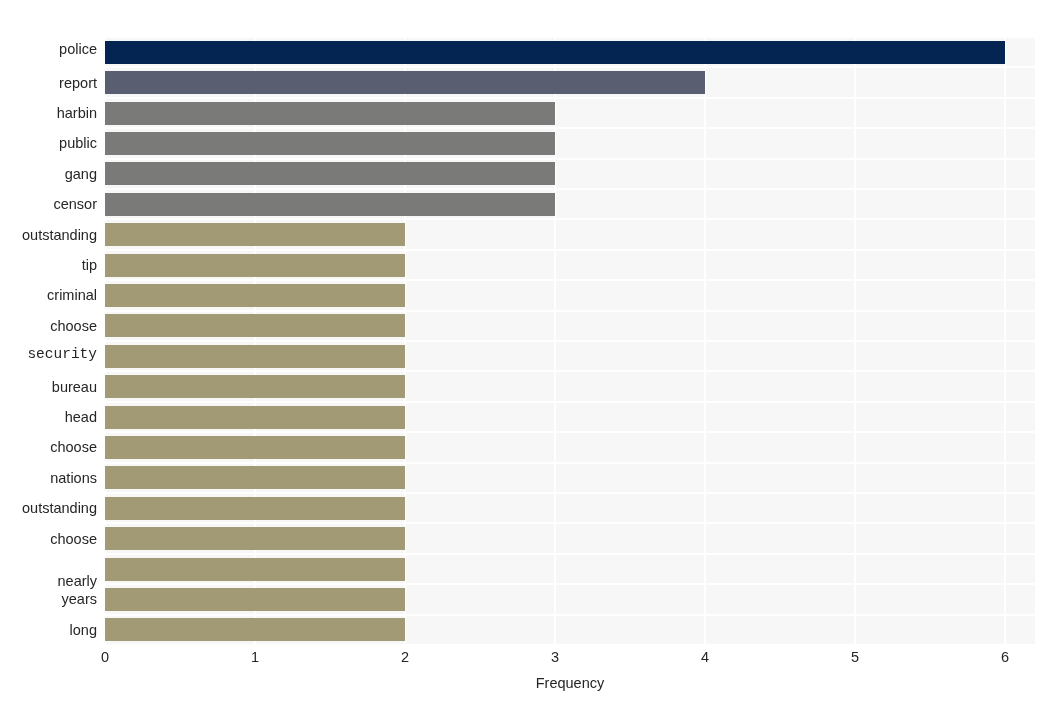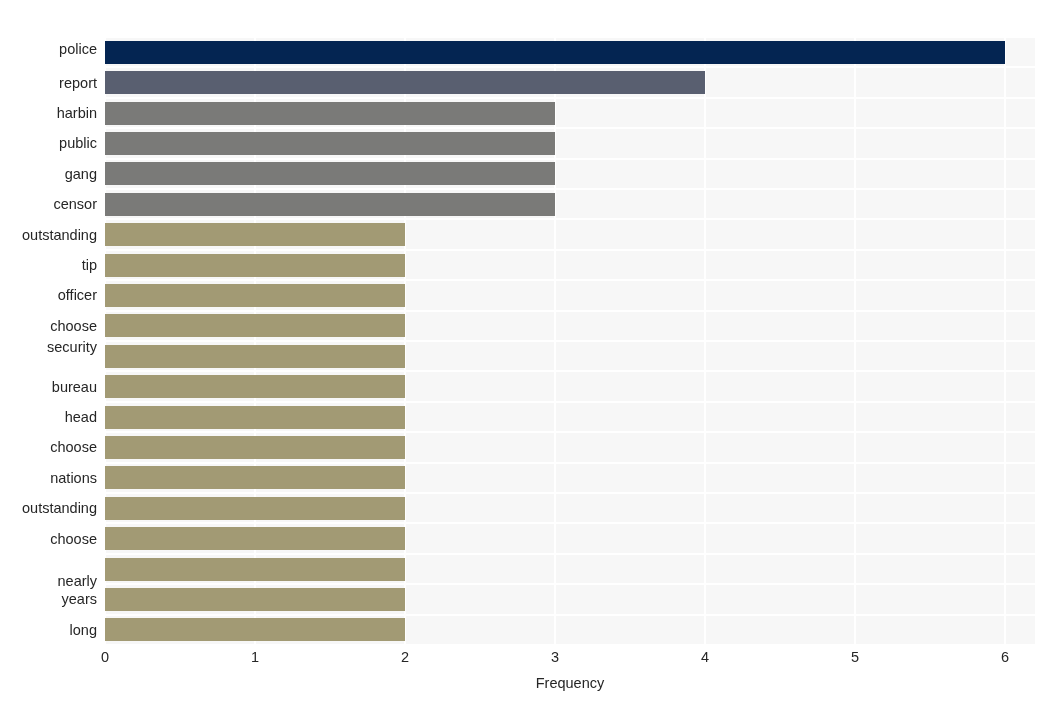--- a/index.html
+++ b/index.html
@@ -171,23 +171,23 @@
 
   <div class="ylabels" id="ylabels">
       <div class="ylabel" style="top: 4px;">police</div>
       <div class="ylabel" style="top: 37.6px; text-align: right;">report</div>
       <div class="ylabel" style="top: 68px;">harbin</div>
       <div class="ylabel" style="top: 98.4px;">public</div>
       <div class="ylabel" style="top: 128.8px; padding-left: 8px;">gang</div>
       <div class="ylabel" style="top: 159.2px;">censor</div>
       <div class="ylabel" style="top: 189.6px;">outstanding</div>
       <div class="ylabel" style="top: 220px;">tip</div>
-      <div class="ylabel" style="top: 250.4px;">officer</div>
+      <div class="ylabel" style="top: 250.4px;">criminal</div>
       <div class="ylabel" style="top: 280.8px;">choose</div>
-      <div class="ylabel" style="top: 302px;">security</div>
+      <div class="ylabel" style="top: 309px; font-family: Liberation Mono, monospace;">security</div>
       <div class="ylabel" style="top: 341.6px;">bureau</div>
       <div class="ylabel" style="top: 372px;">head</div>
       <div class="ylabel" style="top: 402.4px;">choose</div>
       <div class="ylabel" style="top: 432.8px;">nations</div>
       <div class="ylabel" style="top: 463.2px;">outstanding</div>
       <div class="ylabel" style="top: 493.6px;">choose</div>
       <div class="ylabel" style="top: 536px;">nearly</div>
       <div class="ylabel" style="top: 554.4px;">years</div>
       <div class="ylabel" style="top: 584.8px;">long</div>
     </div>

